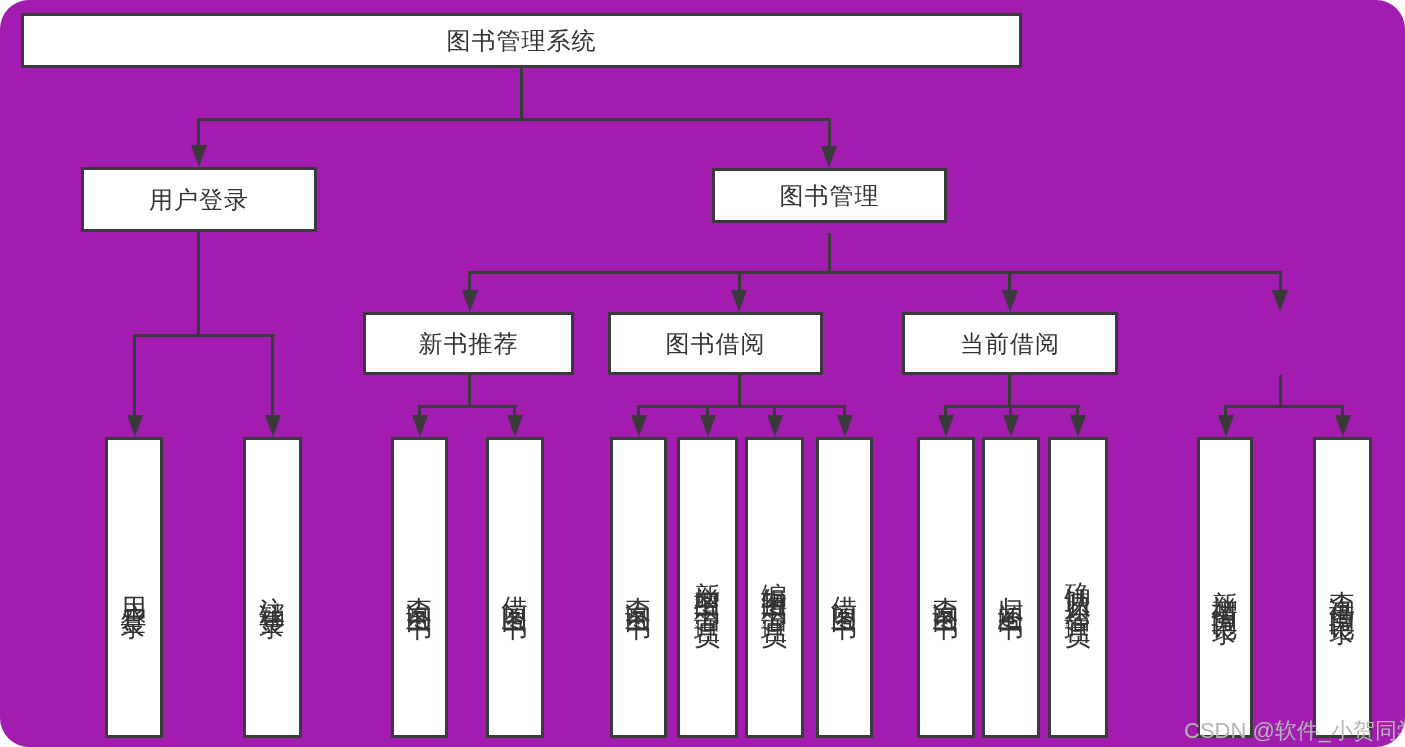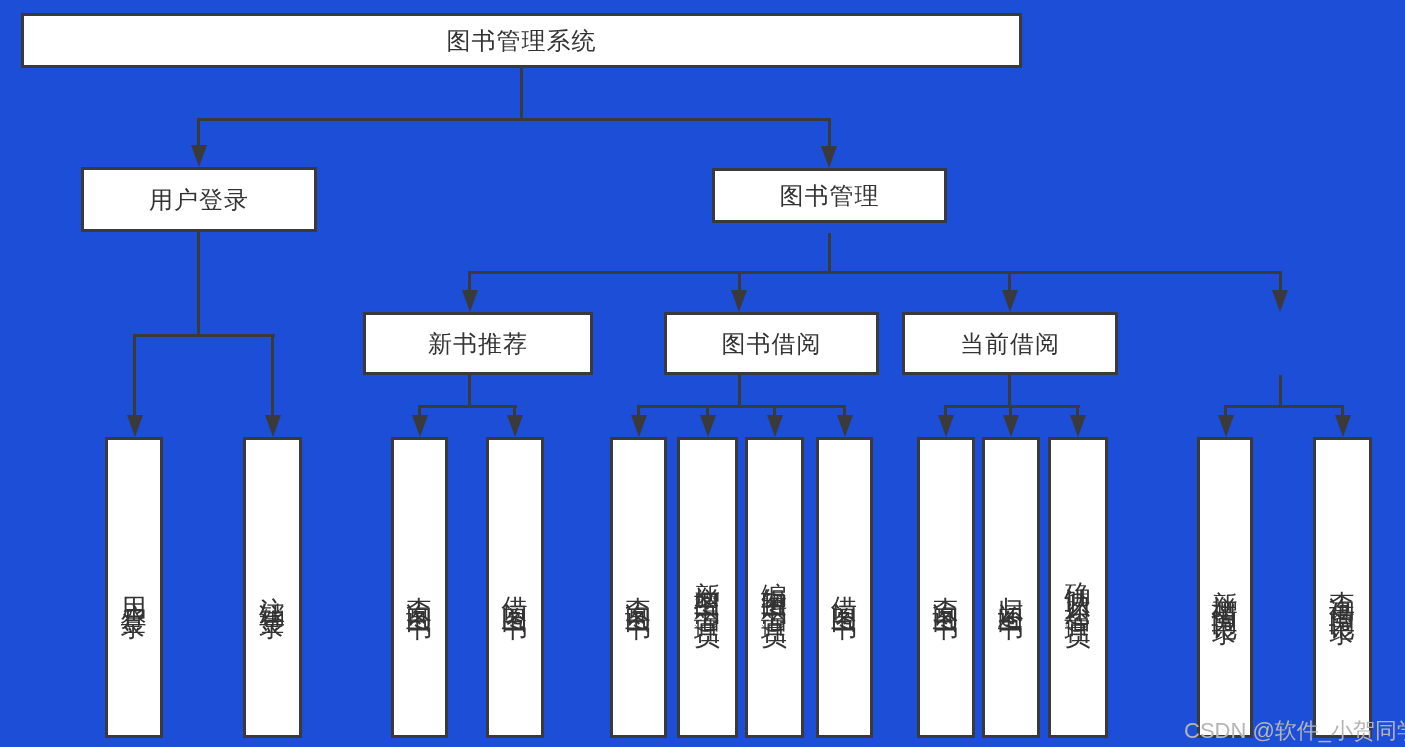--- a/index.html
+++ b/index.html
@@ -7,22 +7,23 @@
     --text: #333333;
     --wm: #b5b5b5;
   }
   * { margin: 0; padding: 0; box-sizing: border-box; }
   html, body { background: #ffffff; }
   body { font-family: "Liberation Sans", "DejaVu Sans", sans-serif; }
   .stage {
     position: relative;
     width: 1405px;
     height: 747px;
-    background: #1d4ed8;
+    background: #a21caf;
     overflow: hidden;
+    border-radius: 29px;
   }
   .box {
     position: absolute;
     border: 3px solid var(--line);
     background: #ffffff;
     display: flex;
     align-items: center;
     justify-content: center;
     color: var(--text);
   }
@@ -65,25 +66,25 @@
   </div>
 
   <div class="box hbox" style="left:81px; top:167px; width:236px; height:65px;">
     <span>用户登录</span>
   </div>
 
   <div class="box hbox" style="left:712px; top:168px; width:235px; height:55px;">
     <span>图书管理</span>
   </div>
 
-  <div class="box hbox" style="left:363px; top:312px; width:230px; height:63px;">
+  <div class="box hbox" style="left:363px; top:312px; width:211px; height:63px;">
     <span>新书推荐</span>
   </div>
 
-  <div class="box hbox" style="left:664px; top:312px; width:215px; height:63px;">
+  <div class="box hbox" style="left:608px; top:312px; width:215px; height:63px;">
     <span>图书借阅</span>
   </div>
 
   <div class="box hbox" style="left:902px; top:312px; width:216px; height:63px;">
     <span>当前借阅</span>
   </div>
 
 
   <div class="box leaf" style="left:105px; top:437px; width:58px; height:301px;">
     <span class="vtext">用户登录</span>

